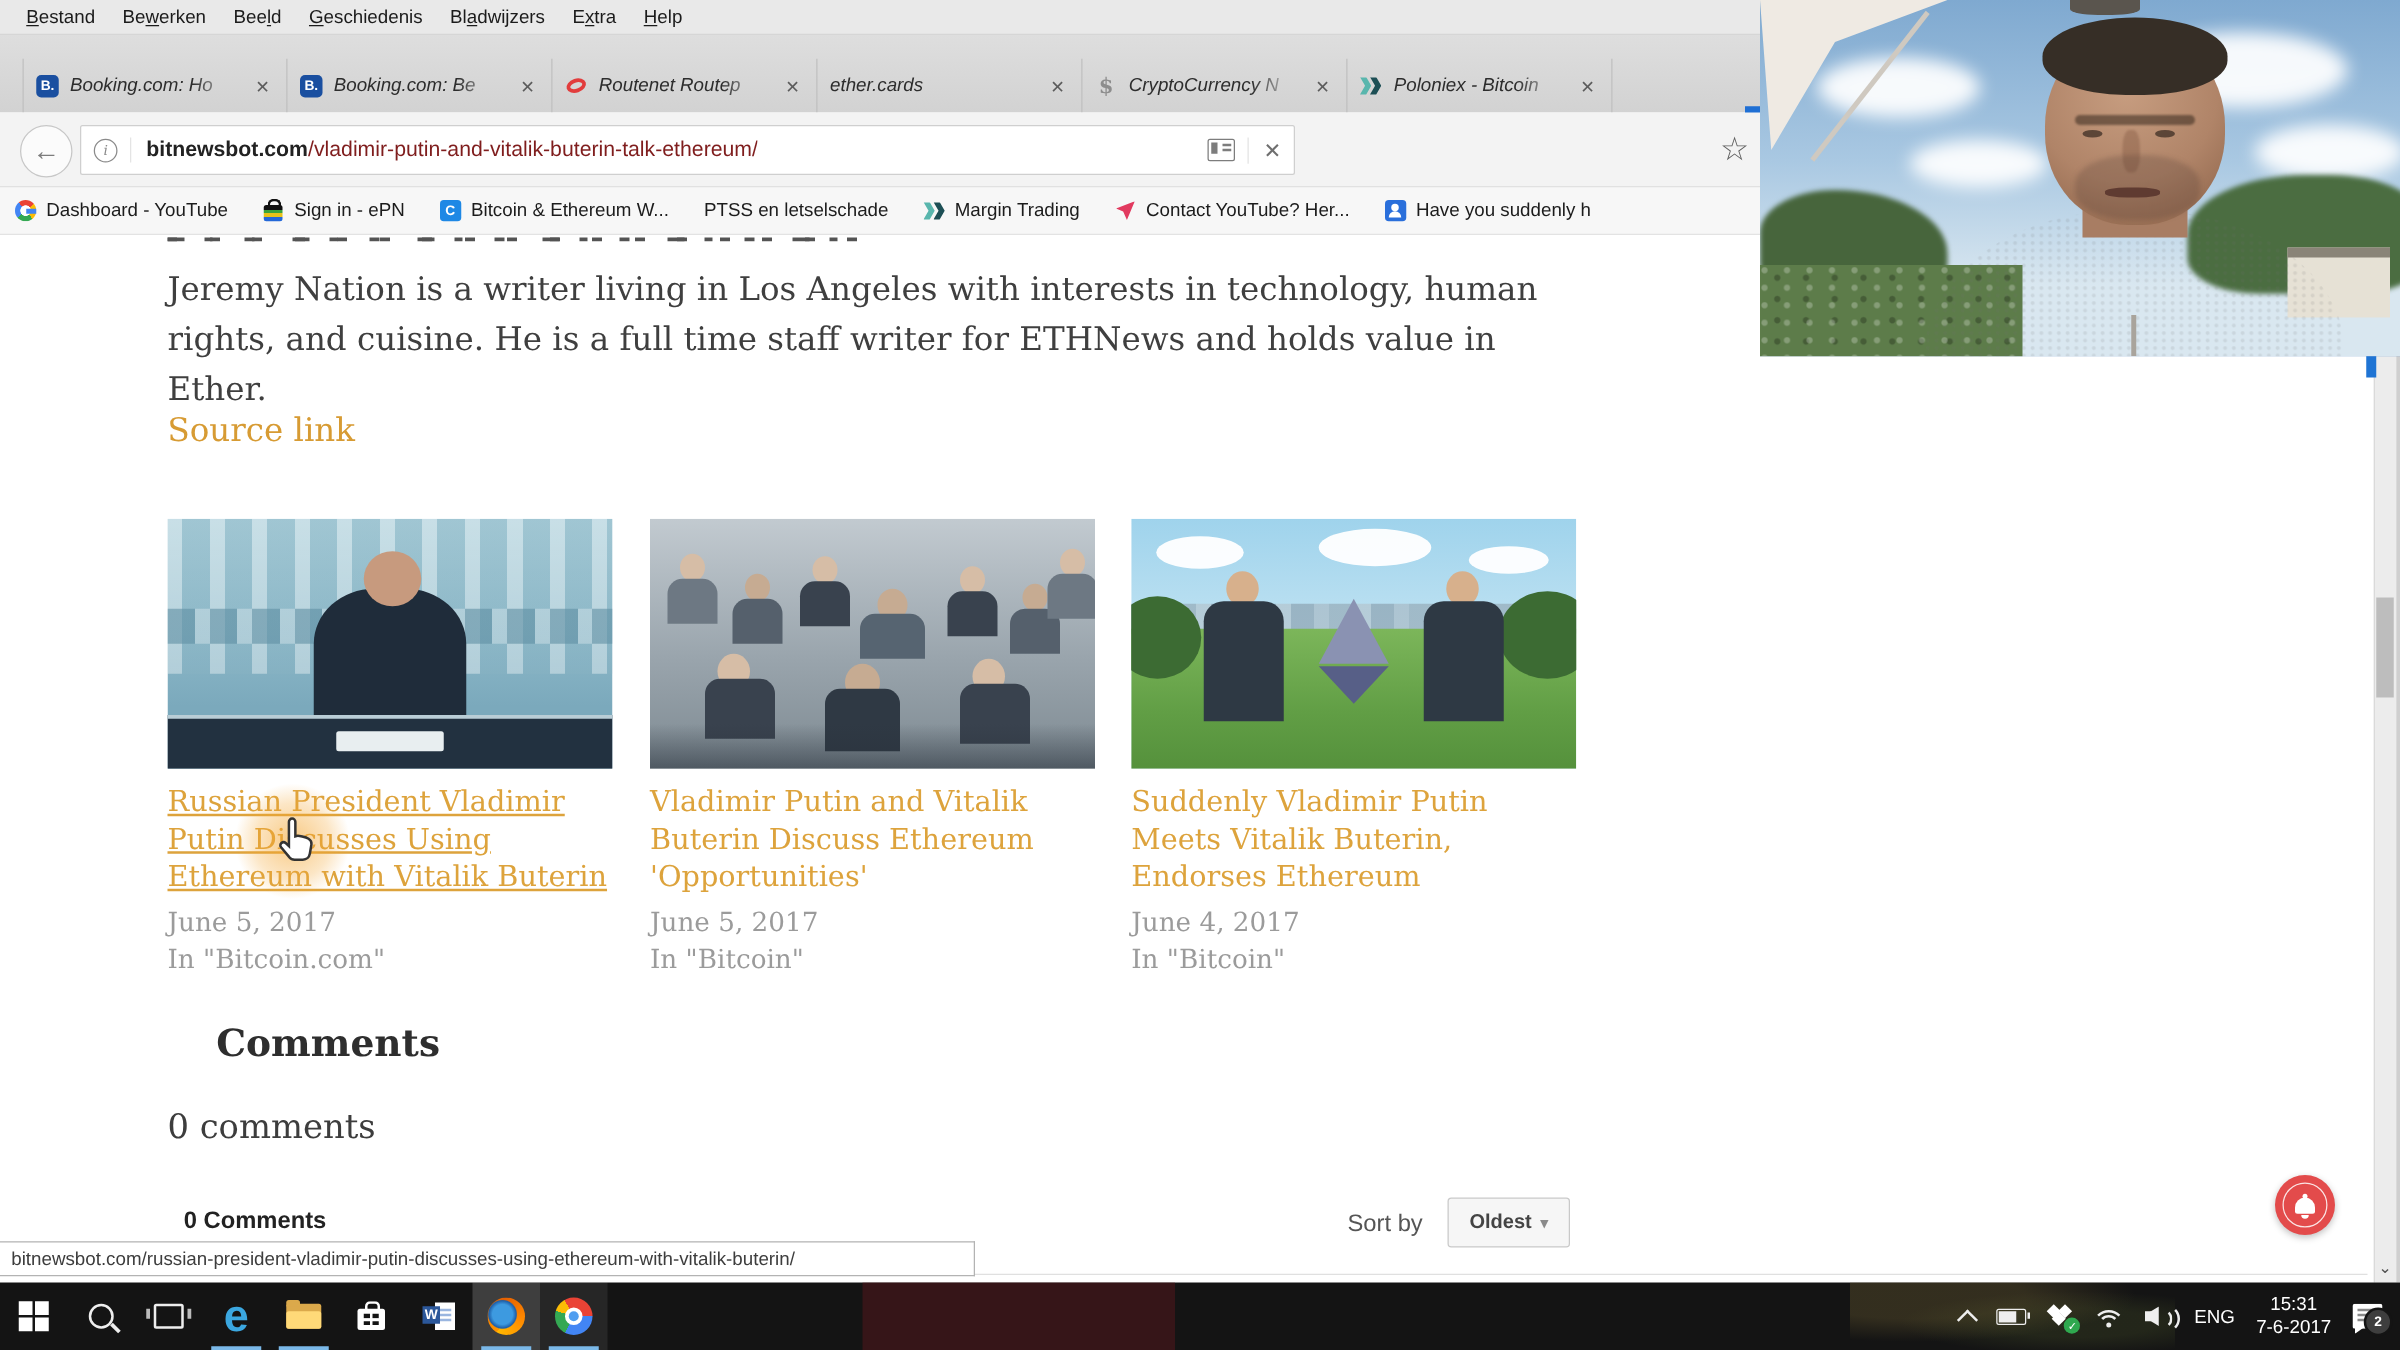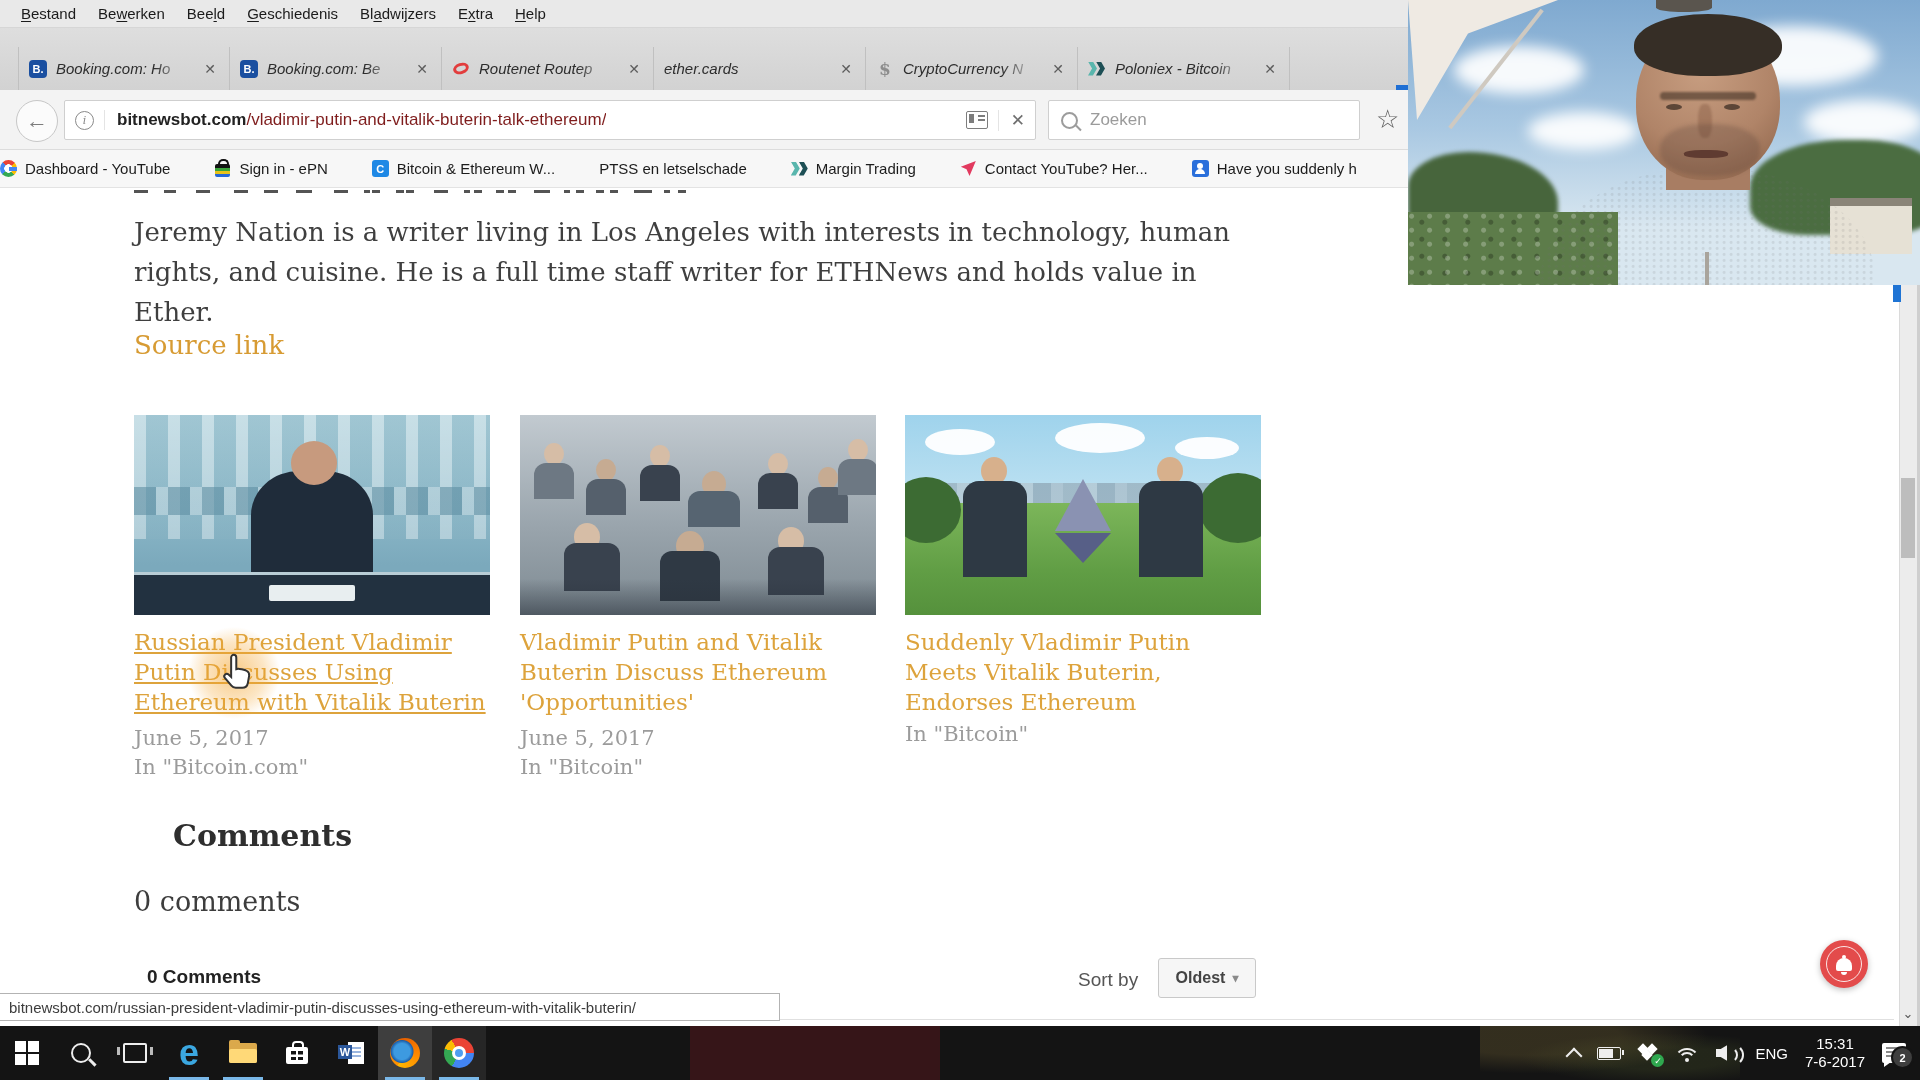--- a/index.html
+++ b/index.html
@@ -57,21 +57,21 @@
   #searchbox{left:1048px;top:100px;width:312px;height:40px;background:#fff;border:1px solid #cfcfcf;border-radius:2px;
              display:flex;align-items:center;box-sizing:border-box;padding:0 12px;gap:10px;}
   .mag{width:13px;height:13px;border:2px solid #9c9c9c;border-radius:50%;position:relative;flex:0 0 auto;}
   .mag::after{content:"";position:absolute;width:7px;height:2px;background:#9c9c9c;transform:rotate(45deg);right:-6px;bottom:-2px;}
   #search-input{border:none;outline:none;flex:1;font-size:17px;color:#333;font-family:"Liberation Sans",sans-serif;background:transparent;}
   #search-input::placeholder{color:#9b9b9b;}
   #star-btn{left:1376px;top:104px;font-size:26px;color:#5f5f5f;}
 
   
   #bookmarksbar{left:0;top:150px;width:1920px;height:38px;background:#f7f7f7;border-bottom:1px solid #e3e3e3;
-                display:flex;align-items:center;padding-left:0;box-sizing:border-box;gap:44px;}
+                display:flex;align-items:center;padding-left:12px;box-sizing:border-box;gap:28px;}
   .bm{display:flex;align-items:center;gap:8px;font-size:15px;color:#1c1c1c;white-space:nowrap;}
   .bm-ic{width:17px;height:17px;flex:0 0 auto;display:flex;align-items:center;justify-content:center;}
   .ic-google{border-radius:50%;background:
       radial-gradient(circle at 50% 50%, #fff 0 4px, transparent 4.5px),
       conic-gradient(from -40deg,#ea4335 0 25%,#fbbc05 25% 50%,#34a853 50% 75%,#4285f4 75% 100%);position:relative;}
   .ic-google::after{content:"";position:absolute;right:0;top:7px;width:8px;height:4px;background:#4285f4;}
   .ic-bag{width:15px;height:13px;border-radius:2px;margin-top:4px;position:relative;
       background:linear-gradient(180deg,#111 0 28%,#3aa33a 28% 52%,#e8c21a 52% 76%,#2468d8 76% 100%);}
   .ic-bag::before{content:"";position:absolute;top:-5px;left:3px;width:7px;height:6px;border:2px solid #111;border-bottom:none;border-radius:5px 5px 0 0;}
   .ic-c{background:#1e88e5;border-radius:3px;color:#fff;font-size:11px;font-weight:bold;}
@@ -340,24 +340,20 @@
 
   <div id="navbar" class="abs"></div>
   <div id="back-btn" class="abs">←</div>
   <div id="urlbar" class="abs">
     <span class="info-i">i</span>
     <span id="url-text"><span id="url-domain">bitnewsbot.com</span><span id="url-path">/vladimir-putin-and-vitalik-buterin-talk-ethereum/</span></span>
     <span class="spacer"></span>
     <span class="reader-icon"></span>
     <span id="stop-btn">✕</span>
   </div>
-  <div id="searchbox" class="abs">
-    <span class="mag"></span>
-    <input id="search-input" placeholder="Zoeken" style="">
-  </div>
   <div id="star-btn" class="abs">☆</div>
 
   <div id="bookmarksbar" class="abs">
     <span class="bm">
       <span class="bm-ic ic-google"></span>
       <span>Dashboard - YouTube</span>
     </span>
     <span class="bm">
       <span class="bm-ic">
           <span class="ic-bag"></span>
@@ -479,20 +475,21 @@
       <div class="sc3-man" style="left:234px;top:42px;">
           <span class="hd"></span>
           <span class="bd"></span>
         </div>
       <div class="sc3-eth" style="left:150px;top:64px;">
           <div class="t"></div>
           <div class="b"></div>
         </div>
     </div>
     <div class="card-title serif">Suddenly Vladimir Putin Meets Vitalik Buterin, Endorses Ethereum</div>
+    <div class="card-date serif">June 4, 2017</div>
     <div class="card-cat serif">In "Bitcoin"</div>
   </div>
 
   <div id="link-glow" class="abs"></div>
   <div id="cursor" class="abs">
     <svg width="36" height="40" viewBox="0 0 24 28">
       <path d="M9 2c1 0 1.8.8 1.8 1.8V12l1.2-.3c.5-.1 4.5.6 6.2 1.6 1.3.8 1.8 1.9 1.6 3.2l-.9 5.2c-.3 1.7-1.7 3.3-3.9 3.3h-4.6c-1.2 0-2.3-.5-3-1.4l-4.6-5.5c-.6-.7-.5-1.8.2-2.4.7-.6 1.7-.6 2.4 0l1.8 1.7V3.8C7.2 2.8 8 2 9 2z" fill="#ffffff" stroke="#333333" stroke-width="1.4"></path>
     </svg>
   </div>
 

